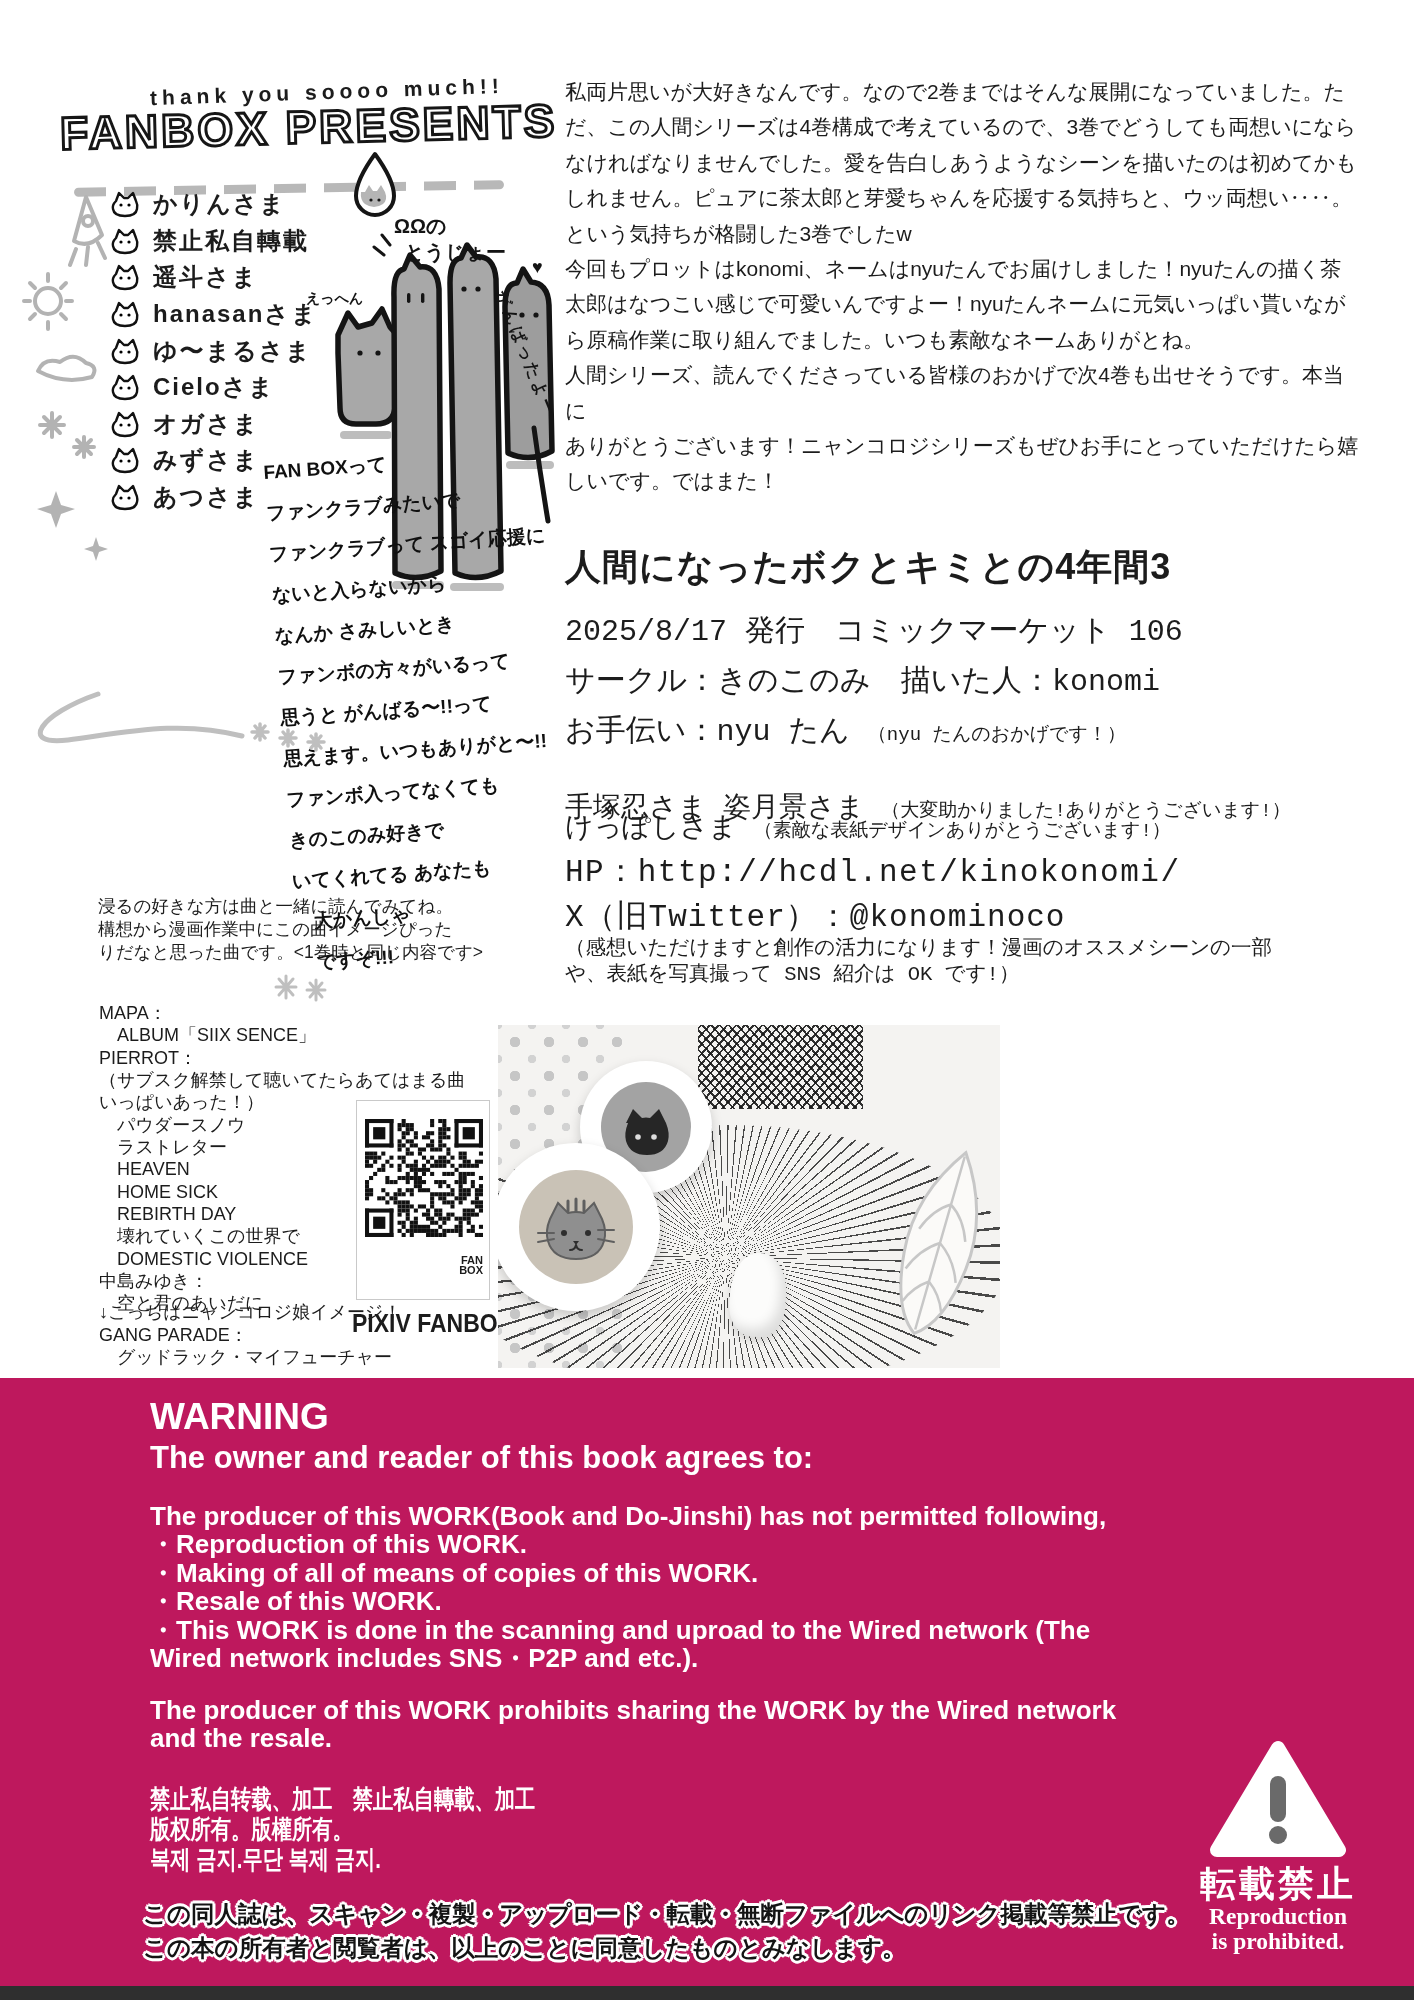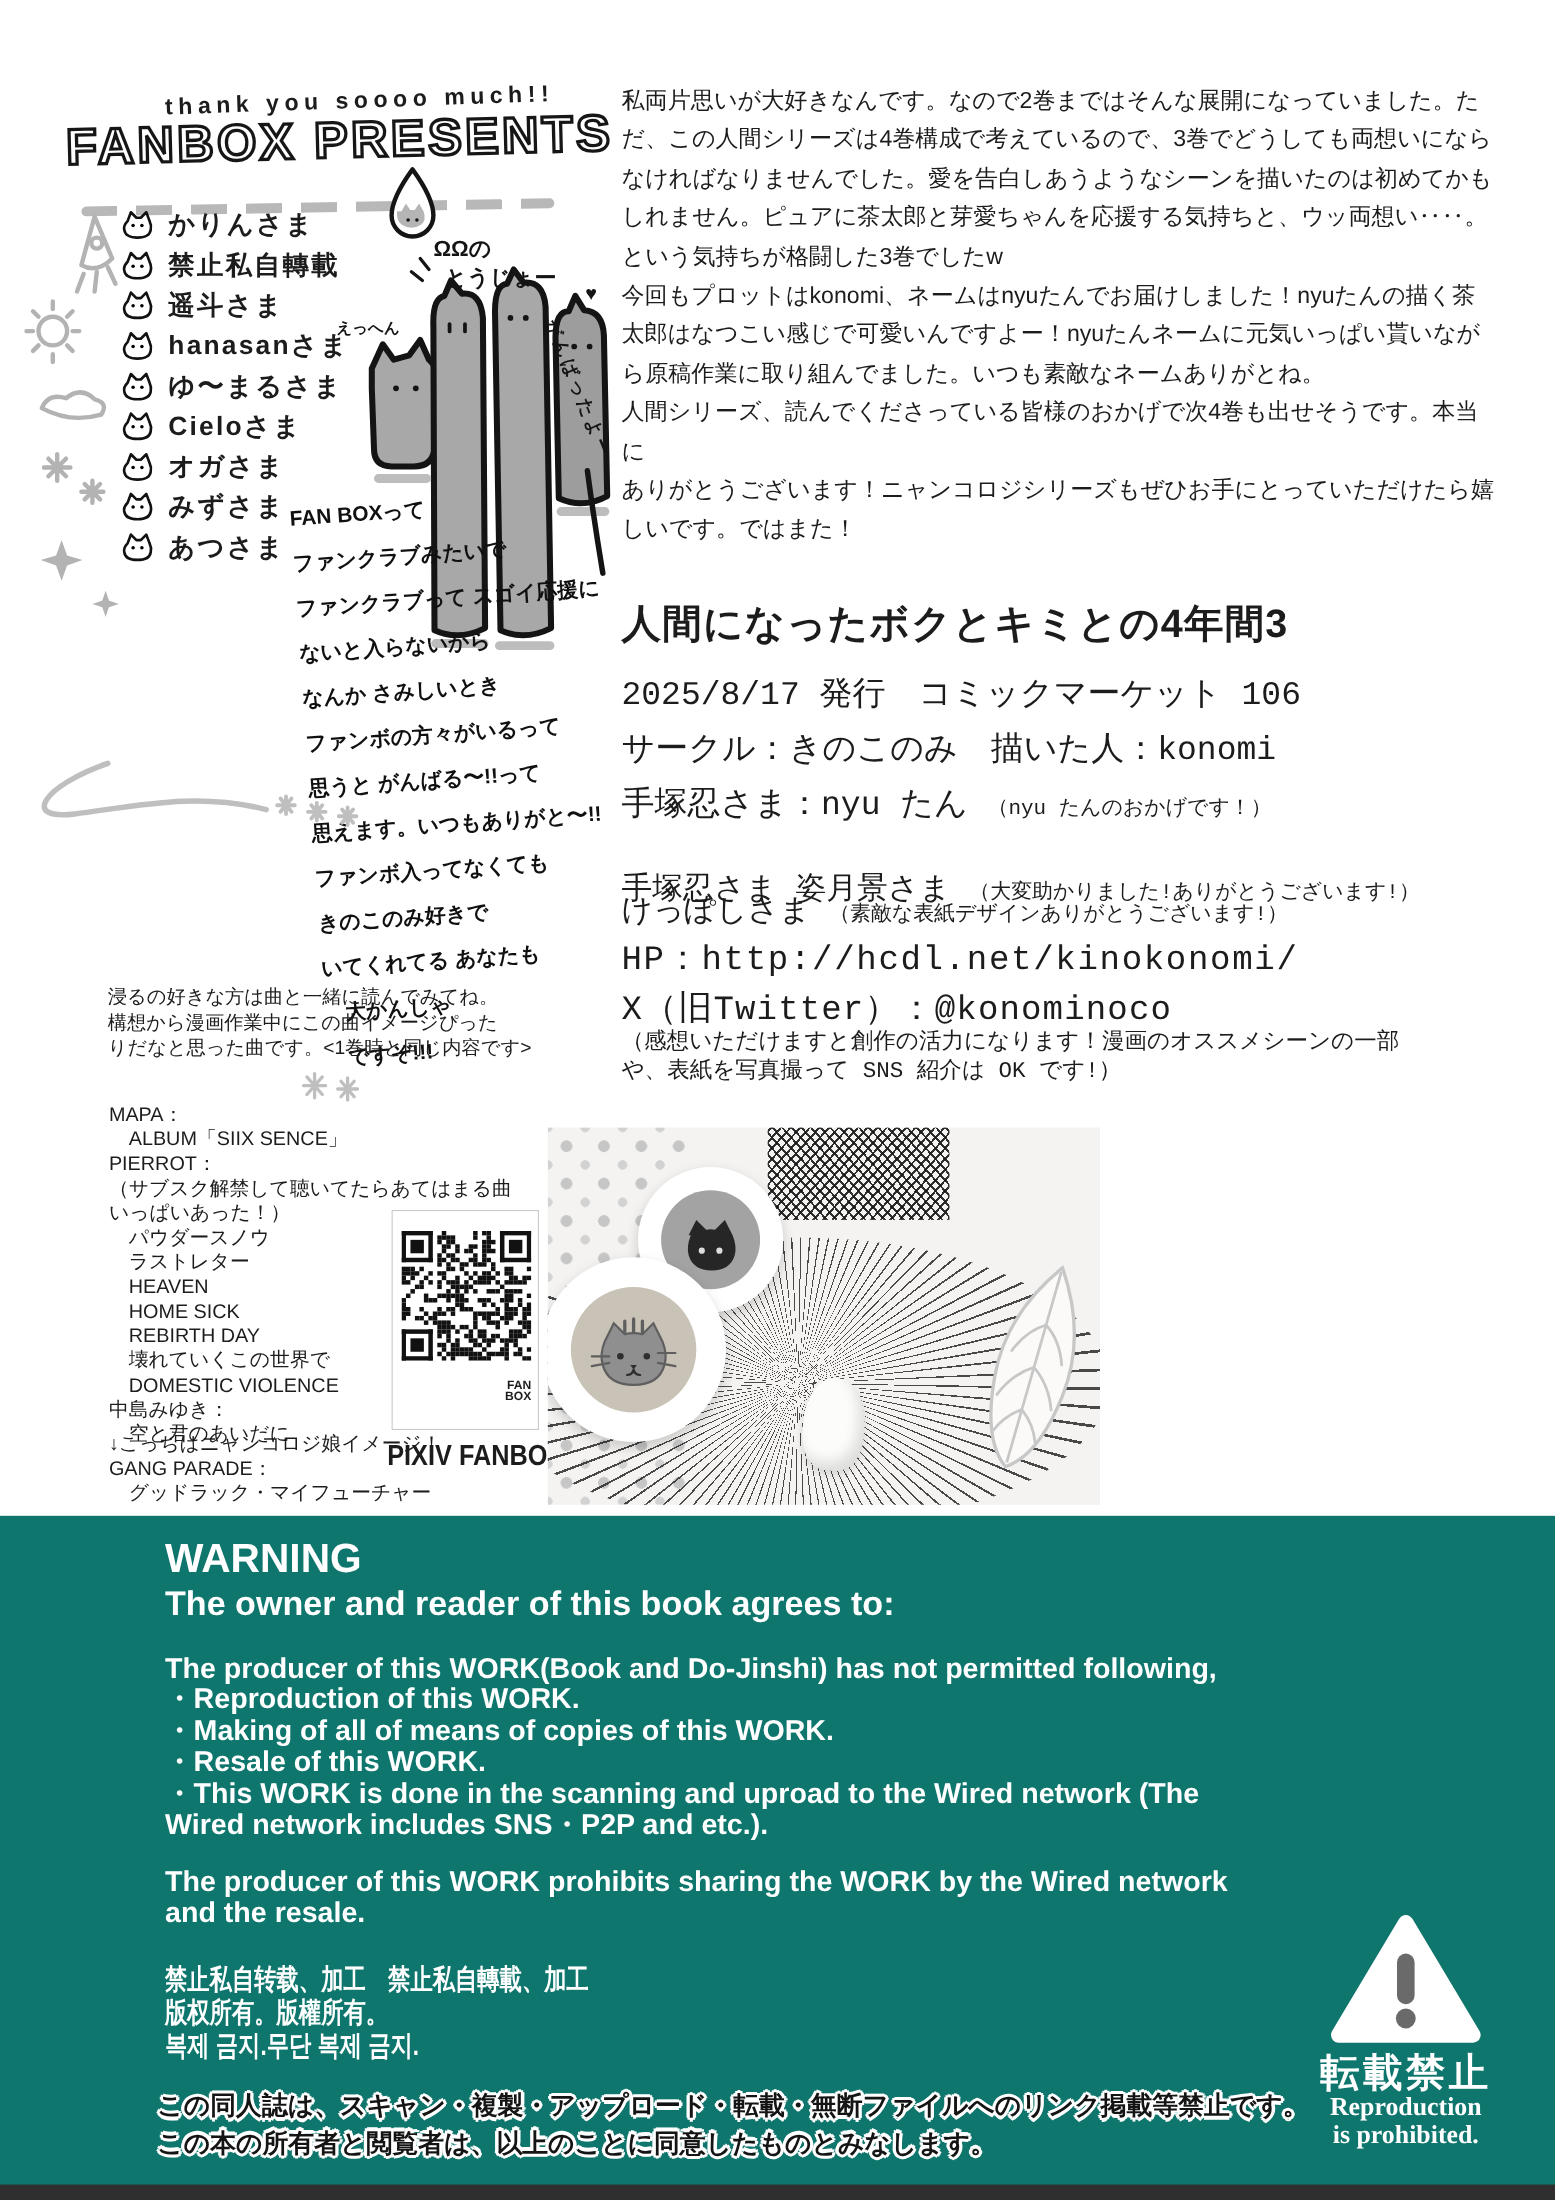--- a/index.html
+++ b/index.html
@@ -61,21 +61,21 @@
   .cup{position:absolute;border-radius:50%;background:#fff;box-shadow:0 5px 12px rgba(0,0,0,.18);
        display:flex;align-items:center;justify-content:center;}
   .cup-black{left:82px;top:36px;width:132px;height:132px;}
   .cup-tabby{left:-6px;top:118px;width:168px;height:168px;}
   .pitcher{position:absolute;left:232px;top:228px;width:56px;height:84px;background:#fcfcfb;
            border-radius:46% 46% 42% 42%/50% 50% 38% 38%;transform:rotate(4deg);
            box-shadow:inset -6px -8px 12px rgba(0,0,0,.12),0 4px 8px rgba(0,0,0,.12);}
   .ph-leaf{position:absolute;left:392px;top:118px;transform:rotate(16deg);}
 
   
-  .warning{left:0;top:1378px;width:1414px;height:622px;background:#0f766e;color:#fff;}
+  .warning{left:0;top:1378px;width:1414px;height:622px;background:#be185d;color:#fff;}
   .warning .abs{position:absolute;}
   .w-h1{left:150px;top:18px;font-size:37px;font-weight:bold;}
   .w-h2{left:150px;top:62px;font-size:31px;font-weight:bold;}
   .w-b1{left:150px;top:124px;font-size:26px;font-weight:600;line-height:28.4px;}
   .w-b2{left:150px;top:318px;font-size:26px;font-weight:600;line-height:28.4px;}
   .w-cjk{left:150px;top:406px;font-size:26px;font-weight:bold;line-height:30px;
          transform:scaleX(.78);transform-origin:0 0;}
   .w-outline{left:143px;top:520px;font-size:23.5px;font-weight:bold;line-height:33.5px;color:#141414;
     text-shadow:-2px -2px 0 #fff,2px -2px 0 #fff,-2px 2px 0 #fff,2px 2px 0 #fff,
                 -3px 0 0 #fff,3px 0 0 #fff,0 -3px 0 #fff,0 3px 0 #fff;}
@@ -256,21 +256,21 @@
 今回もプロットはkonomi、ネームはnyuたんでお届けしました！nyuたんの描く茶
 太郎はなつこい感じで可愛いんですよー！nyuたんネームに元気いっぱい貰いなが
 ら原稿作業に取り組んでました。いつも素敵なネームありがとね。
 人間シリーズ、読んでくださっている皆様のおかげで次4巻も出せそうです。本当に
 ありがとうございます！ニャンコロジシリーズもぜひお手にとっていただけたら嬉
 しいです。ではまた！</div>
   <div class="abs book-title">人間になったボクとキミとの4年間3</div>
 
   <div class="abs credits c-issue">2025/8/17 発行　コミックマーケット 106</div>
   <div class="abs credits c-circle">サークル：きのこのみ　描いた人：konomi</div>
-  <div class="abs credits c-help"><span>手塚忍さま：nyu たん </span><span class="c-note">（nyu たんのおかげです！）</span></div>
+  <div class="abs credits c-help"><span>お手伝い：nyu たん </span><span class="c-note">（nyu たんのおかげです！）</span></div>
   <div class="abs credits c-assist"><span>手塚忍さま 姿月景さま </span><span class="c-note">（大変助かりました!ありがとうございます!）</span></div>
   <div class="abs credits c-design"><span>けっぽしさま </span><span class="c-note">（素敵な表紙デザインありがとうございます!）</span></div>
   <div class="abs credits c-hp">HP：http://hcdl.net/kinokonomi/</div>
   <div class="abs credits c-x">X（旧Twitter）：@konominoco</div>
   <div class="abs credits c-sns pl">（感想いただけますと創作の活力になります！漫画のオススメシーンの一部
 や、表紙を写真撮って SNS 紹介は OK です!）</div>
 
   <div class="abs music-intro pl">浸るの好きな方は曲と一緒に読んでみてね。
 構想から漫画作業中にこの曲イメージぴった
 りだなと思った曲です。&lt;1巻時と同じ内容です&gt;</div>

